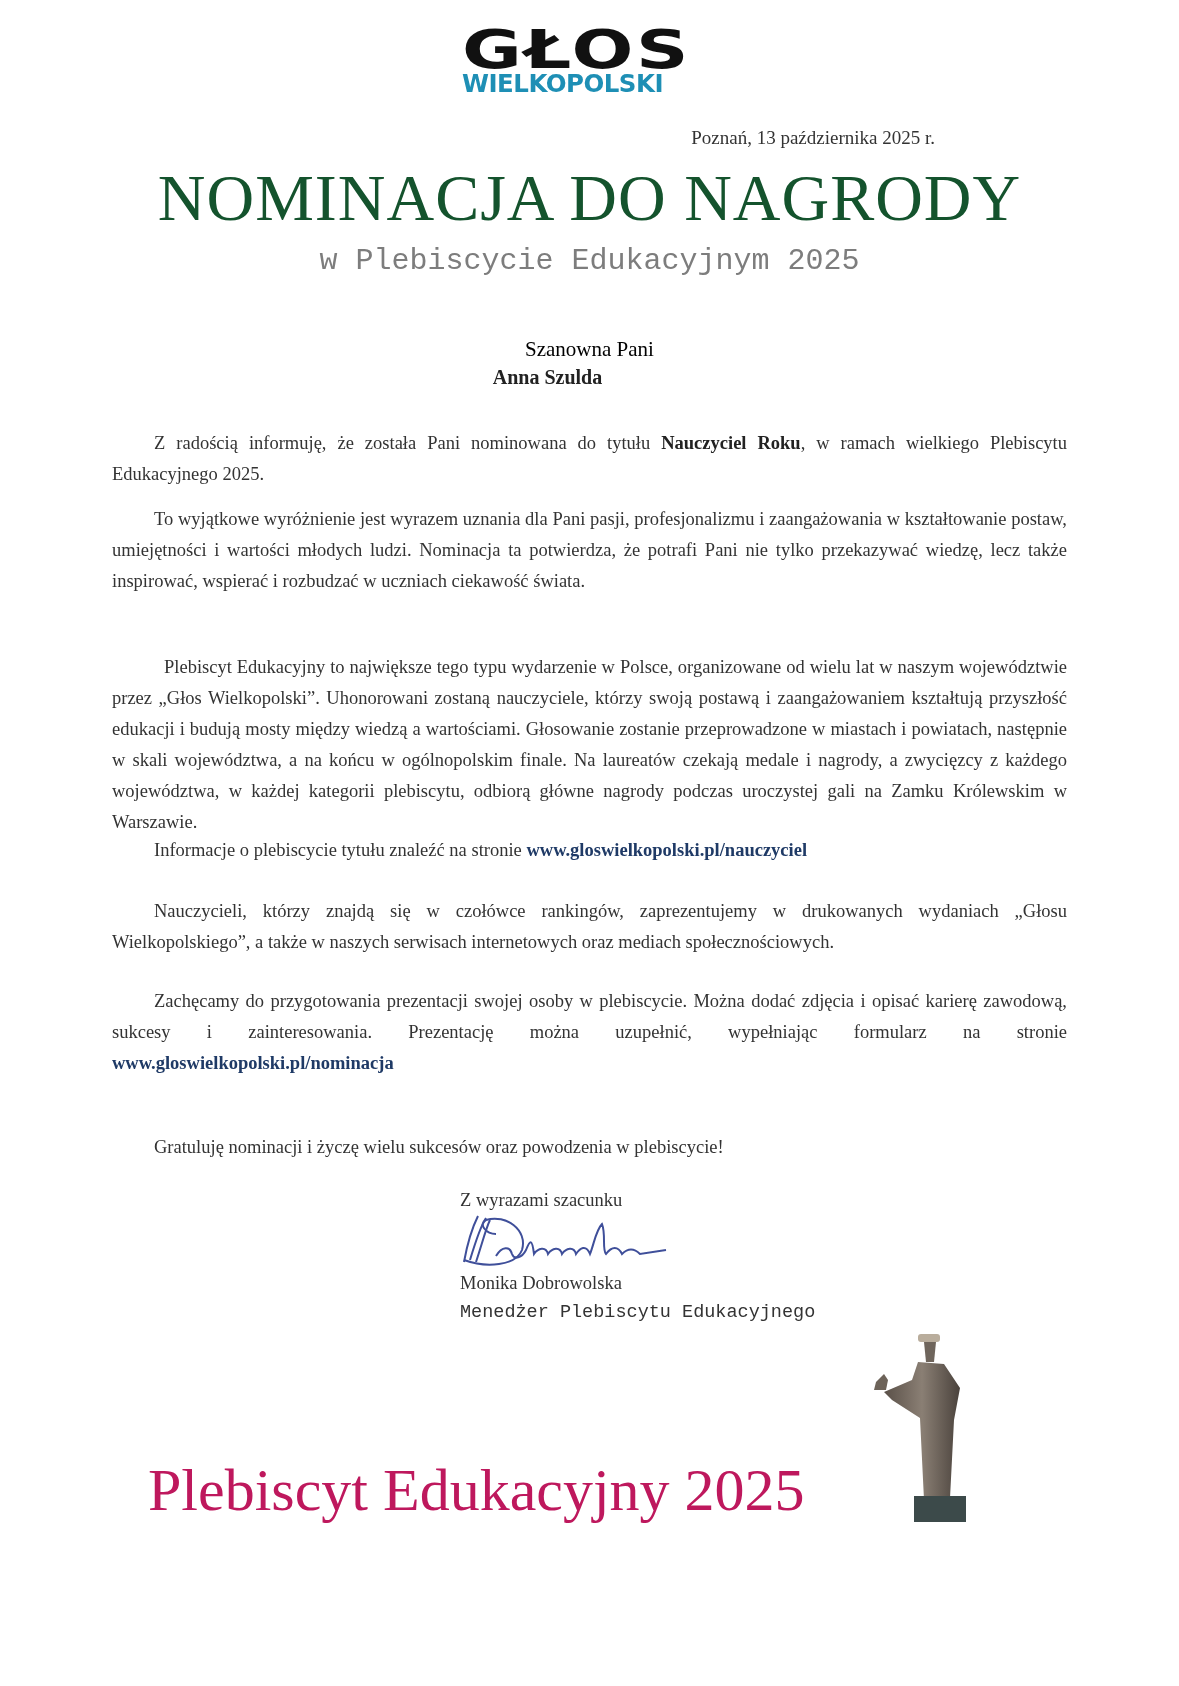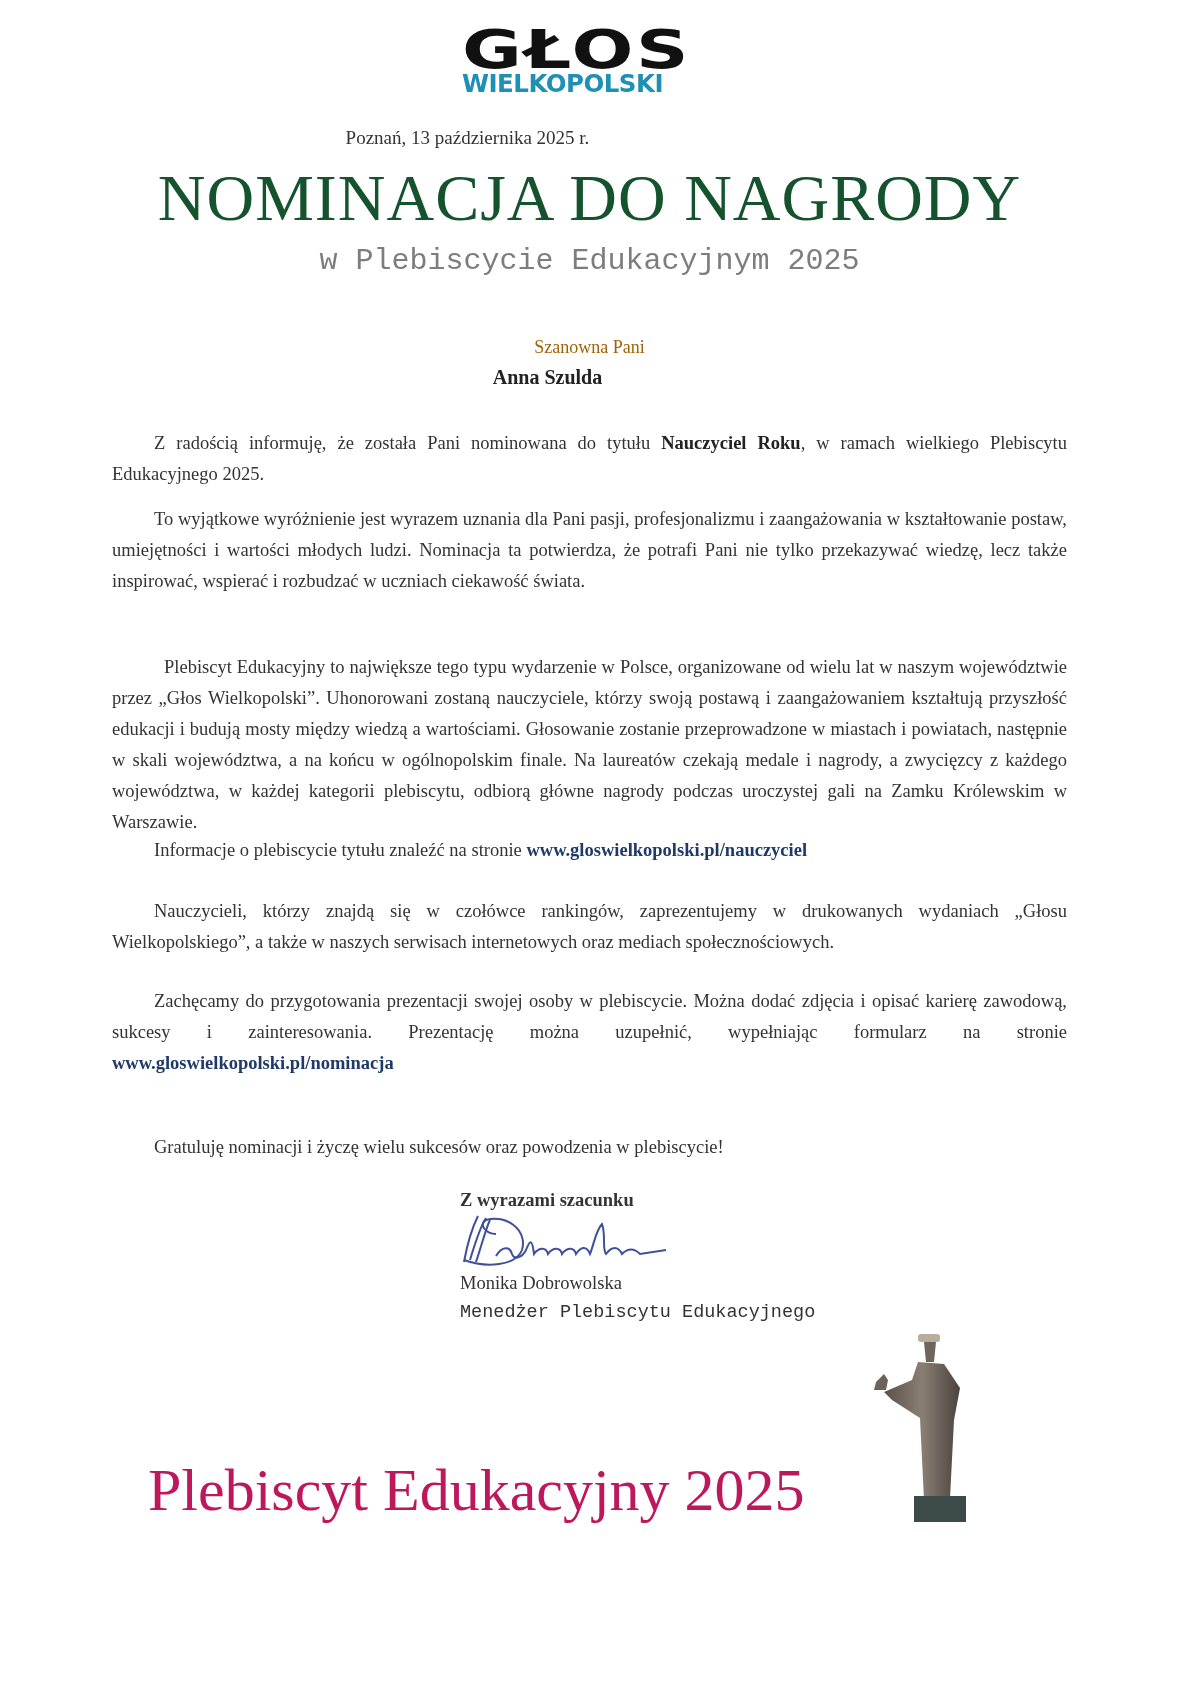--- a/index.html
+++ b/index.html
@@ -5,33 +5,33 @@
   html, body { margin: 0; padding: 0; background: #ffffff; }
   body { width: 1179px; height: 1686px; position: relative; overflow: hidden;
          font-family: "Liberation Serif", "DejaVu Serif", serif; color: #2b2b2b; }
   .logo { position: absolute; left: 462px; top: 28px; width: 250px; height: 70px; }
   .logo-top { font-family: "DejaVu Sans", sans-serif; font-weight: bold; font-size: 54px;
               line-height: 44px; letter-spacing: 2px; color: #111; transform: scaleX(1.35);
               transform-origin: left top; height: 44px; }
   .logo-bottom { font-family: "DejaVu Sans", sans-serif; font-weight: bold; font-size: 24px;
                  line-height: 24px; color: #1e8fb5; letter-spacing: -0.5px; transform: scaleX(1.02);
                  transform-origin: left top; }
-  .date { position: absolute; top: 127px; left: 0; width: 935px; text-align: center; font-size: 19px; color: #333; }
+  .date { position: absolute; top: 127px; left: 0; width: 935px; text-align: right; font-size: 19px; color: #333; }
   .title { position: absolute; top: 158px; left: 0; width: 1179px; text-align: center;
            font-size: 66px; color: #14532d; letter-spacing: 1px; line-height: 80px; }
   .subtitle { position: absolute; top: 236px; left: 0; width: 1179px; text-align: center;
               font-size: 30px; color: #7d7d7d; line-height: 50px; font-family: Liberation Mono, monospace; }
-  .salutation { position: absolute; top: 337px; left: 0; width: 1179px; text-align: center; font-size: 18px; color: #a16207; }
+  .salutation { position: absolute; top: 337px; left: 0; width: 1179px; text-align: center; font-size: 21px; color: #000000; }
   .recipient { position: absolute; top: 366px; left: 0; width: 1095px; text-align: center; font-size: 20px; font-weight: bold; color: #222; }
   .para { position: absolute; left: 112px; width: 955px; font-size: 18.5px; line-height: 31px;
           text-align: justify; color: #333; }
   .para .indent { display: inline-block; width: 42px; }
   .para b { color: #222; }
   .link { color: #1f3a66; font-weight: bold; text-decoration: none; }
-  .closing { position: absolute; left: 460px; top: 1187px; font-size: 18.5px; color: #333; line-height: 26px; font-weight: bold; }
+  .closing { position: absolute; left: 460px; top: 1187px; font-size: 18.5px; color: #333; line-height: 26px; }
   .signature { position: absolute; left: 456px; top: 1210px; width: 240px; height: 60px; }
   .signer-name { position: absolute; left: 460px; top: 1273px; font-size: 18.5px; color: #333; }
   .signer-role { position: absolute; left: 460px; top: 1302px; font-size: 18.5px; color: #333; font-family: Liberation Mono, monospace; }
   .footer-title { position: absolute; left: 148px; top: 1455px; font-size: 60px; color: #be185d; line-height: 70px; }
   .statuette { position: absolute; left: 862px; top: 1328px; width: 130px; height: 200px; }
 </style>
 </head>
 <body>
 
 <div class="logo">

